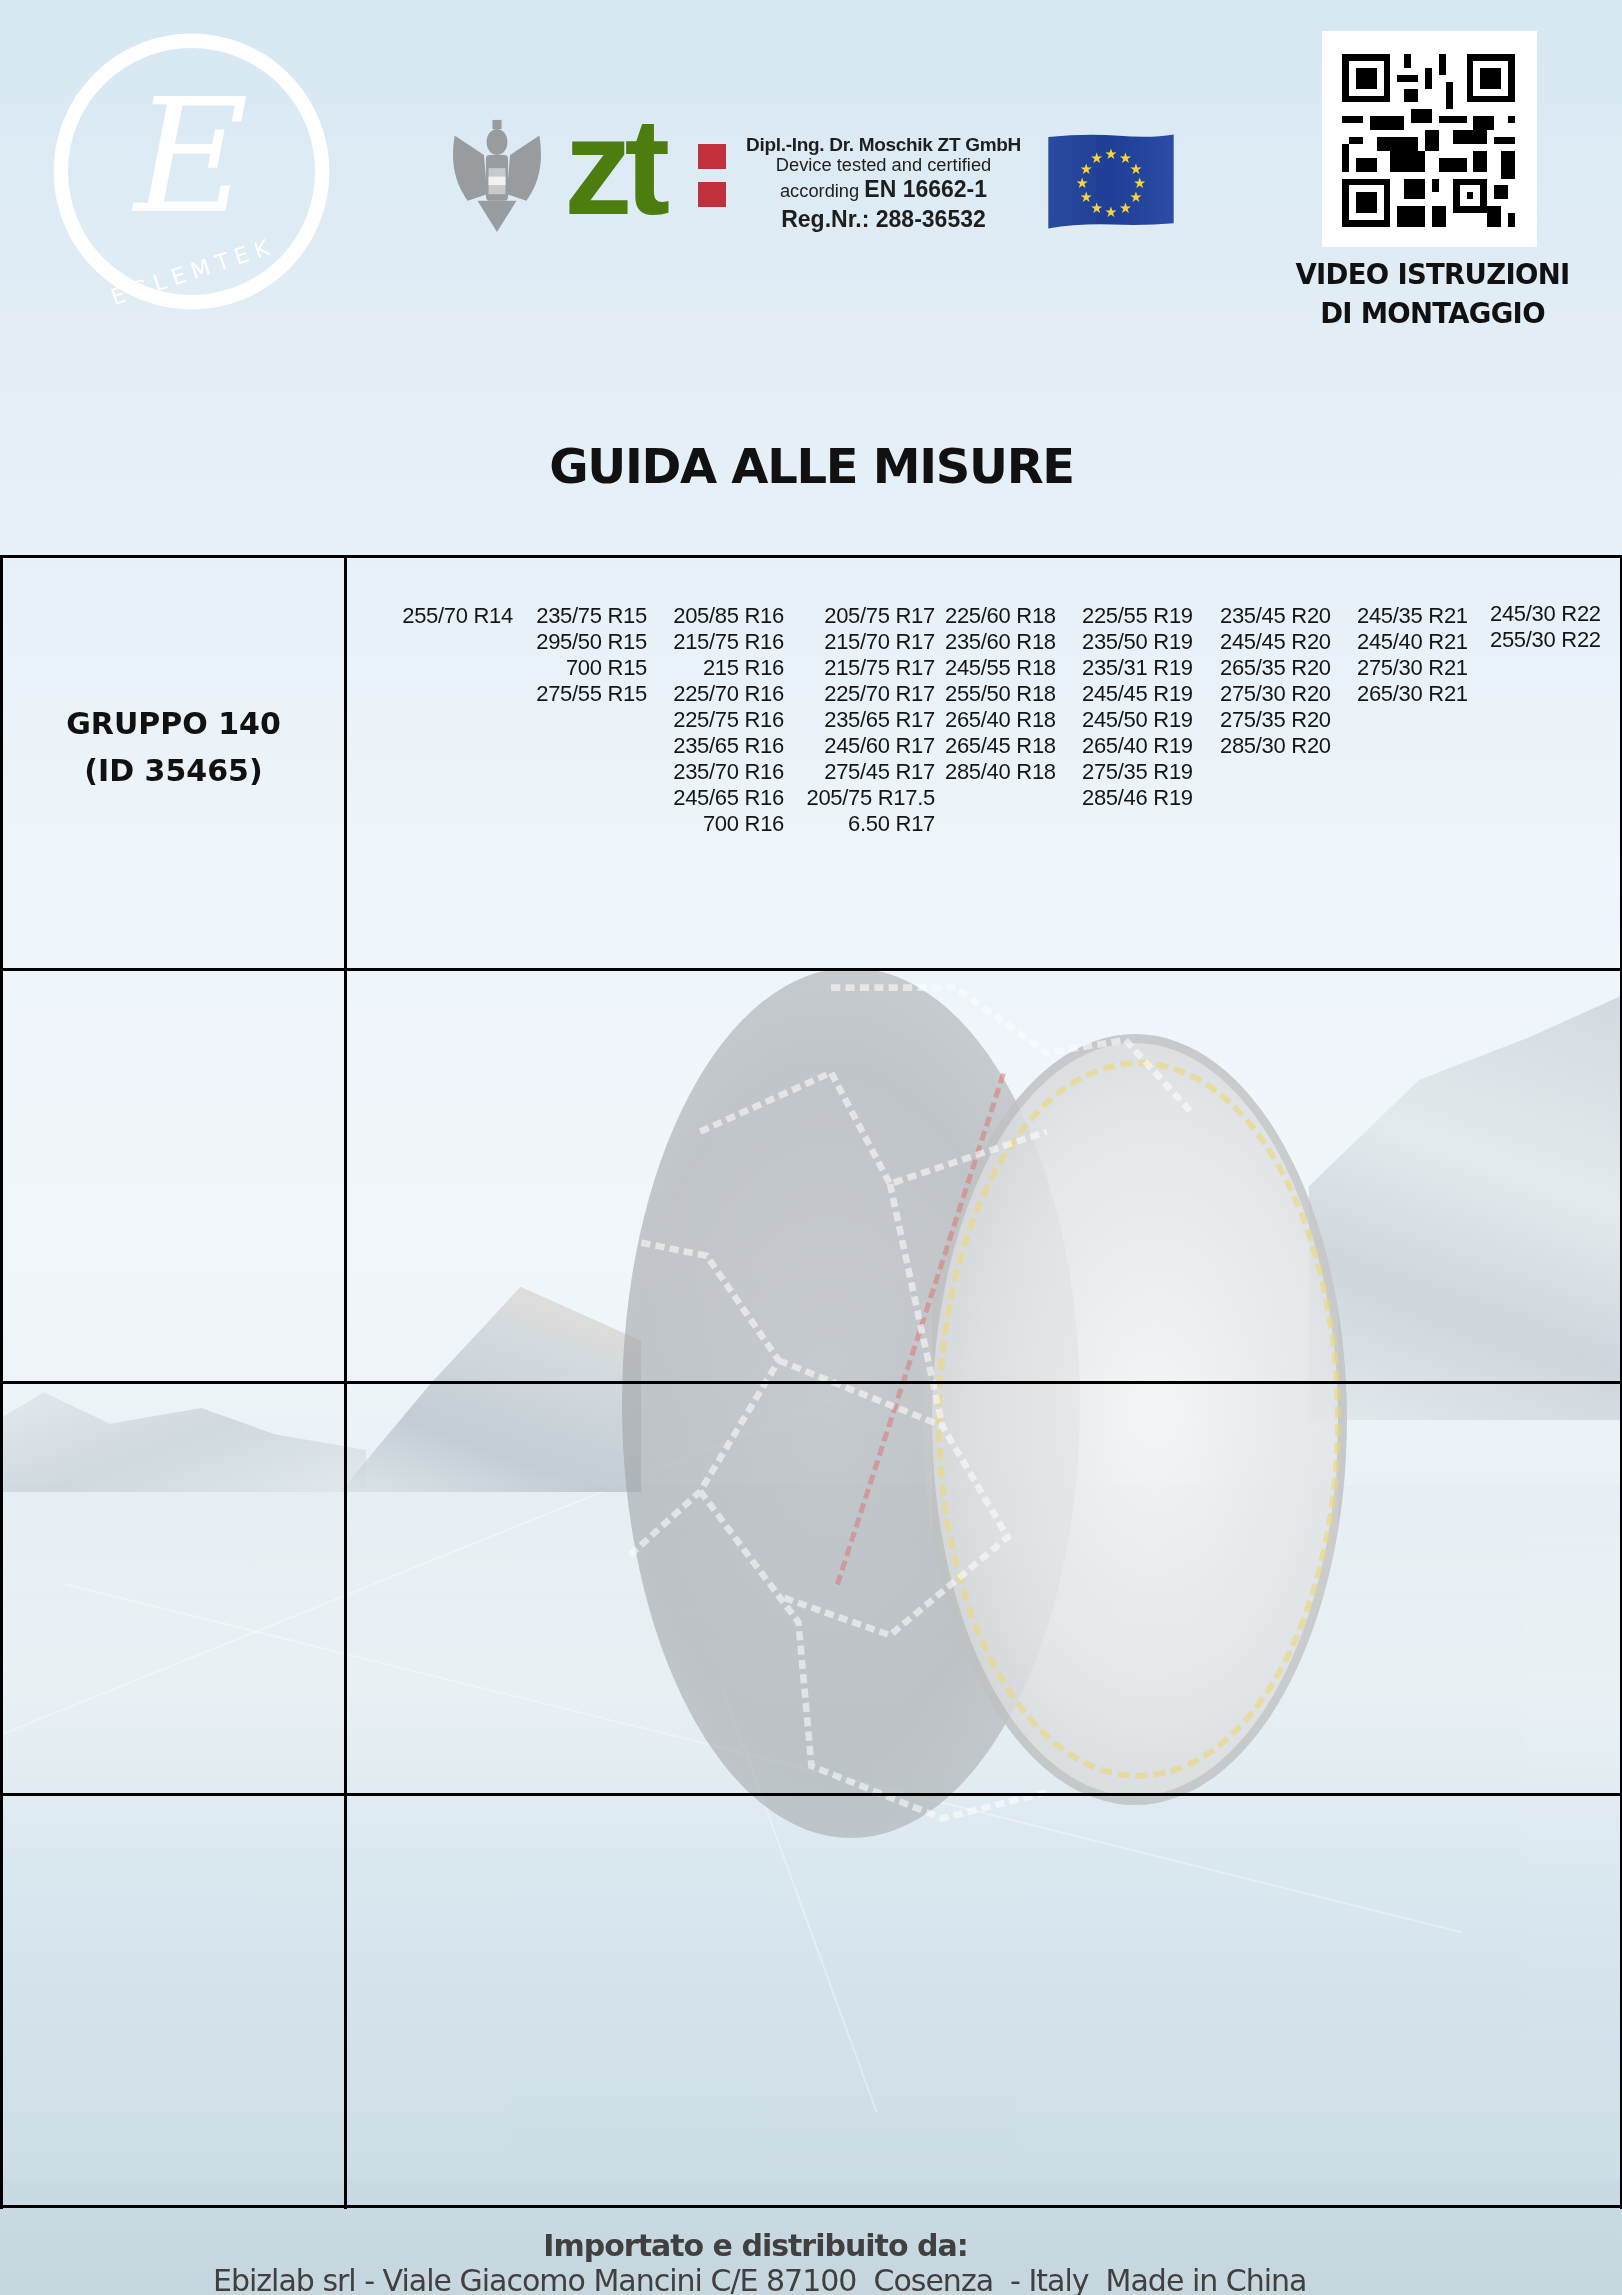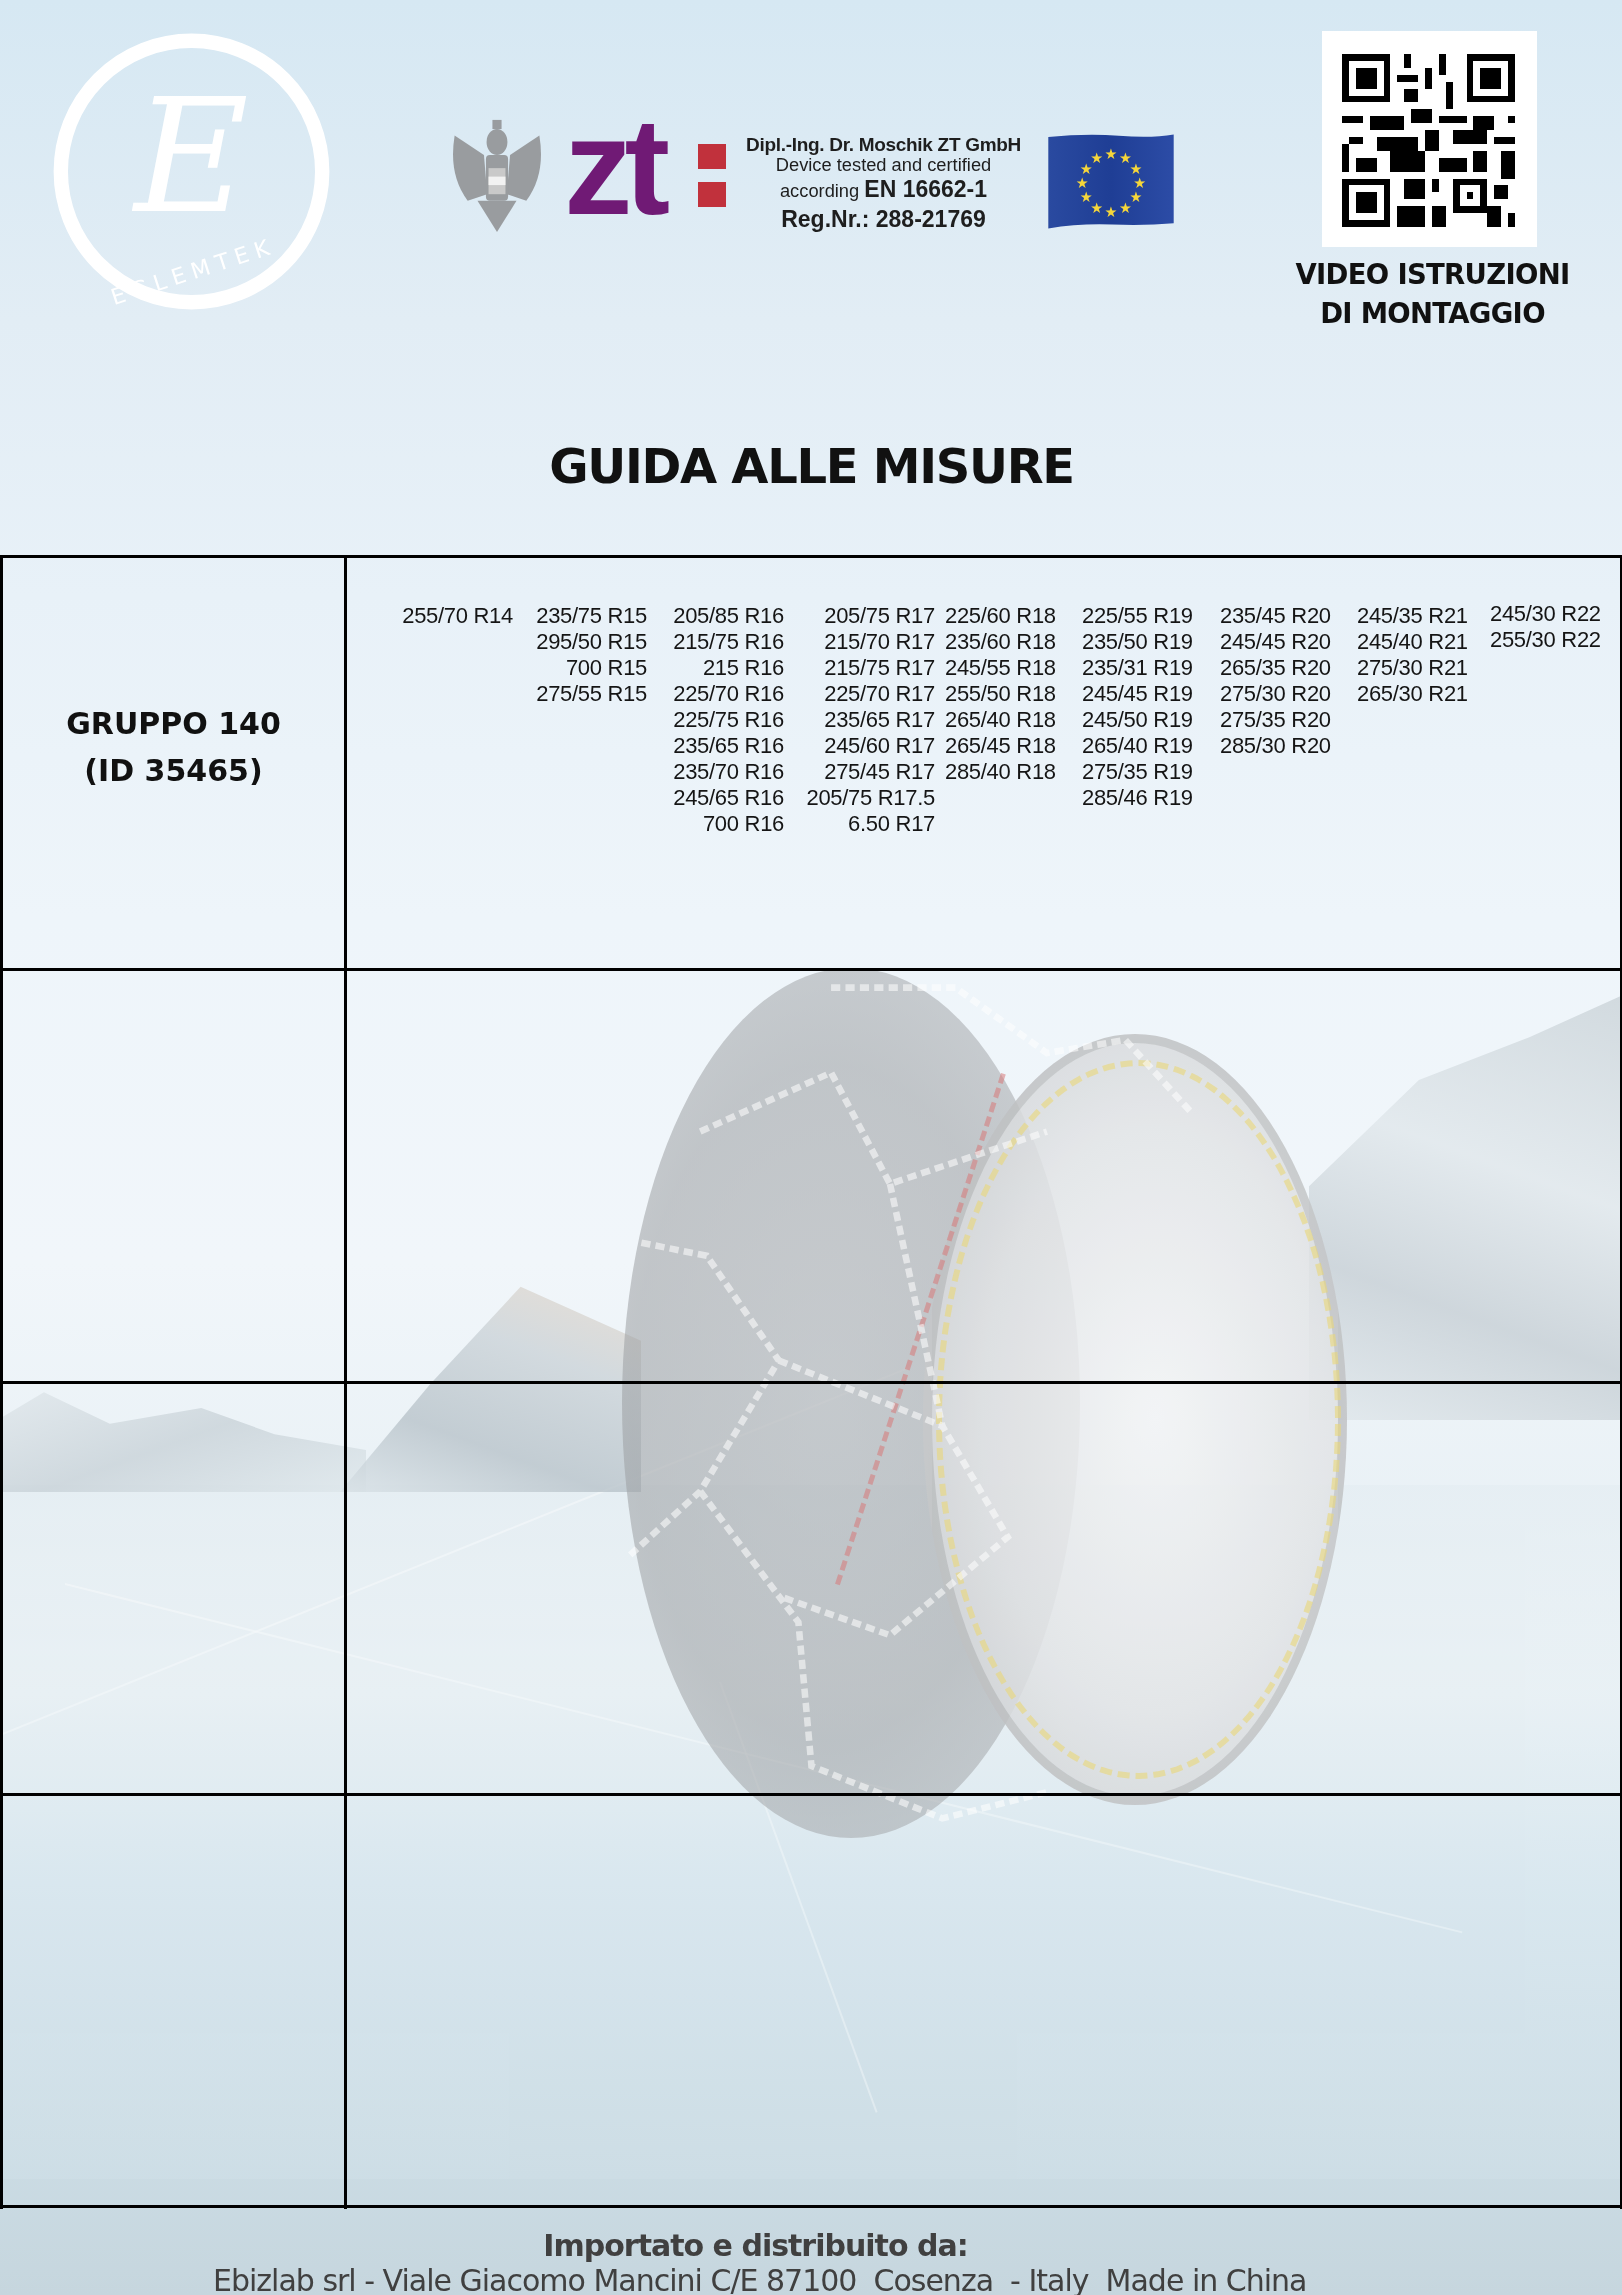--- a/index.html
+++ b/index.html
@@ -20,21 +20,21 @@
 
   
   .tire { left:622px; top:968px; width:458px; height:870px; border-radius:50%/50%; background:radial-gradient(ellipse at 45% 50%, #a4a7aa 0%, #9a9da0 55%, #b6b9bc 100%); opacity:.55; }
   .rim { left:923px; top:1034px; width:406px; height:753px; border-radius:50%; background:radial-gradient(ellipse at 55% 50%, #f4f5f6 0%, #e3e5e7 55%, #c9ccce 100%); opacity:.85; border:9.2px solid rgba(120,120,120,.25);}
   .chain-y { left:936px; top:1060px; width:393px; height:707px; border-radius:50%; border:6.5px dashed rgba(233,215,120,.6); }
   .chain-r { left:1001px; top:1073px; width:6.5px; height:537px; border-left:5.2px dashed rgba(215,120,120,.55); transform:rotate(18deg); transform-origin:top left;}
 
   
   .logo { left:51px; top:31px; width:281px; height:281px; }
   .eagle { left:448px; top:116px; width:98px; height:116px; }
-  .zt { left:564px; top:111px; font-family:"Liberation Sans", sans-serif; font-weight:bold; font-size:137px; line-height:111px; color:#701a75; letter-spacing:-7.9px; }
+  .zt { left:564px; top:111px; font-family:"Liberation Sans", sans-serif; font-weight:bold; font-size:137px; line-height:111px; color:#4d7c0f; letter-spacing:-7.9px; }
   .zt-colon { left:698px; top:144px; width:27.5px; height:63px; }
   .zt-colon span { position:absolute; left:0; width:27.5px; height:25px; background:#c1313c; }
   .cert { left:733px; top:134px; width:301px; text-align:center; font-family:"Liberation Sans", sans-serif; color:#1e1e1e; }
   .cert .l1 { font-size:19px; font-weight:bold; letter-spacing:-0.3px; line-height:21px; }
   .cert .l2 { font-size:18.3px; line-height:19.6px; }
   .cert .l3 { font-size:18.3px; line-height:29px; }
   .cert .l3 b { font-size:23px; }
   .cert .l4 { font-size:23px; font-weight:bold; line-height:29px; }
   .euflag { left:1047px; top:133px; width:128px; height:97px; }
 
@@ -108,21 +108,21 @@
     <span style="top:38px;"></span>
 </div>
 
 <div class="abs cert">
   <div class="l1">Dipl.-Ing. Dr. Moschik ZT GmbH</div>
   <div class="l2">Device tested and certified</div>
   <div class="l3">
     <span>according</span>
     <b>EN 16662-1</b>
   </div>
-  <div class="l4">Reg.Nr.: 288-21769</div>
+  <div class="l4">Reg.Nr.: 288-36532</div>
 </div>
 
 <svg class="abs euflag" viewBox="0 0 196 148">
   <defs>
     <linearGradient id="fg" x1="0" y1="0" x2="1" y2="0">
       <stop offset="0" stop-color="#2a4aa0"></stop>
         <stop offset=".5" stop-color="#1f3e95"></stop>
         <stop offset="1" stop-color="#2c4ca6"></stop>
     </linearGradient>
   </defs>

